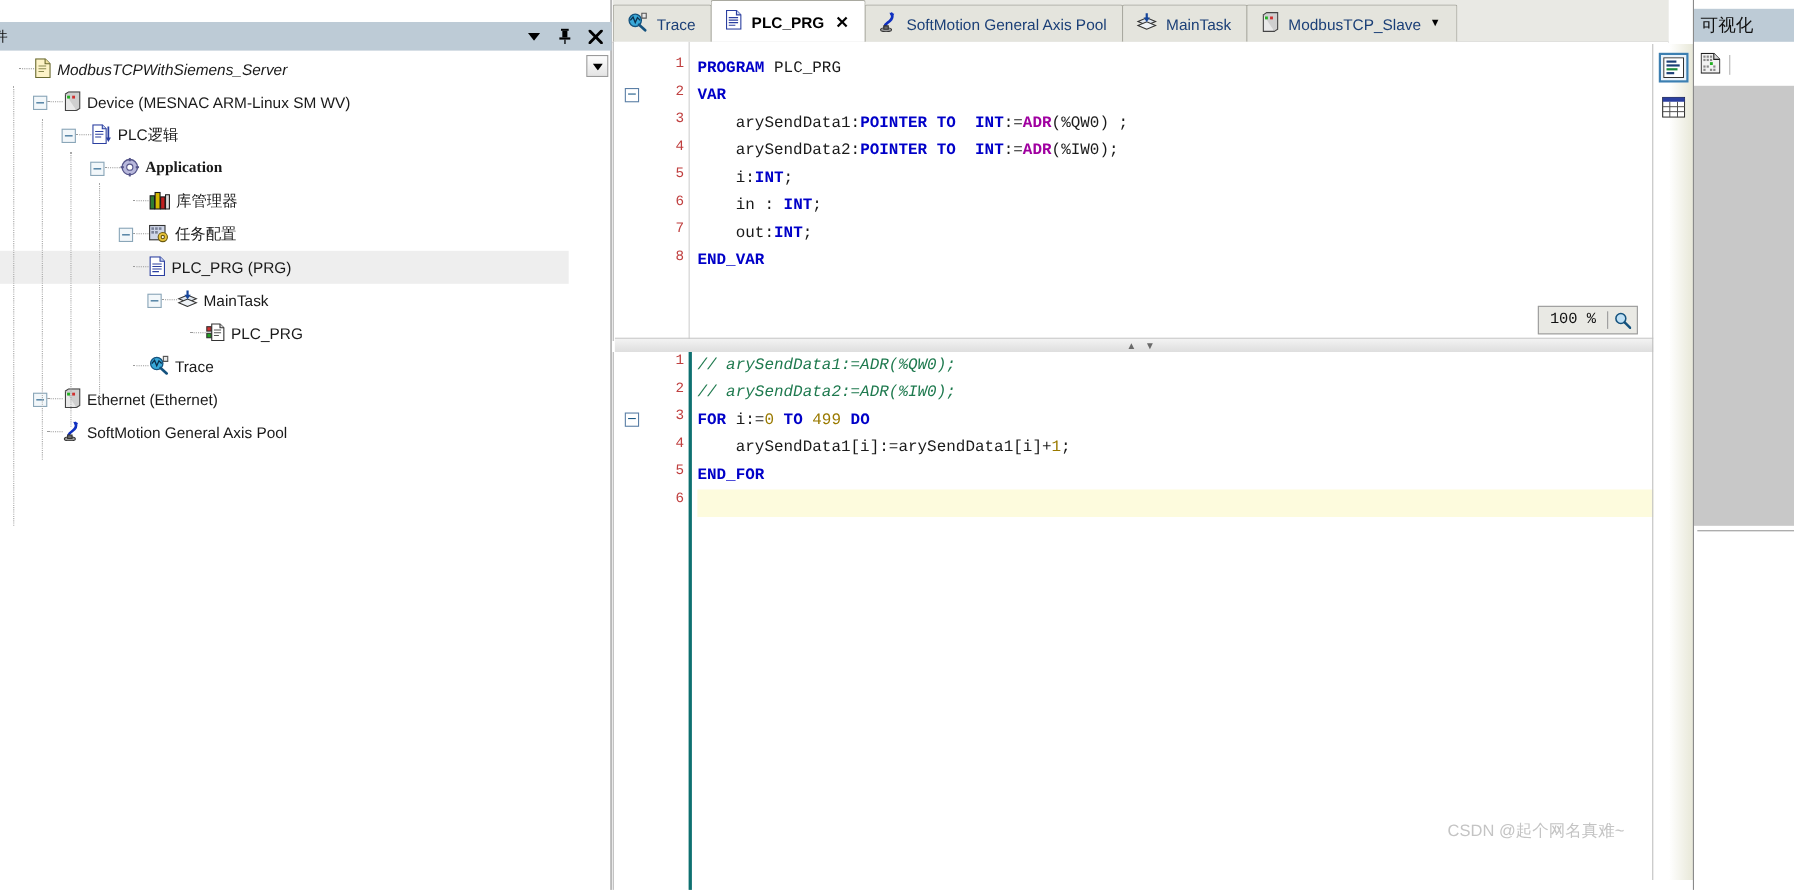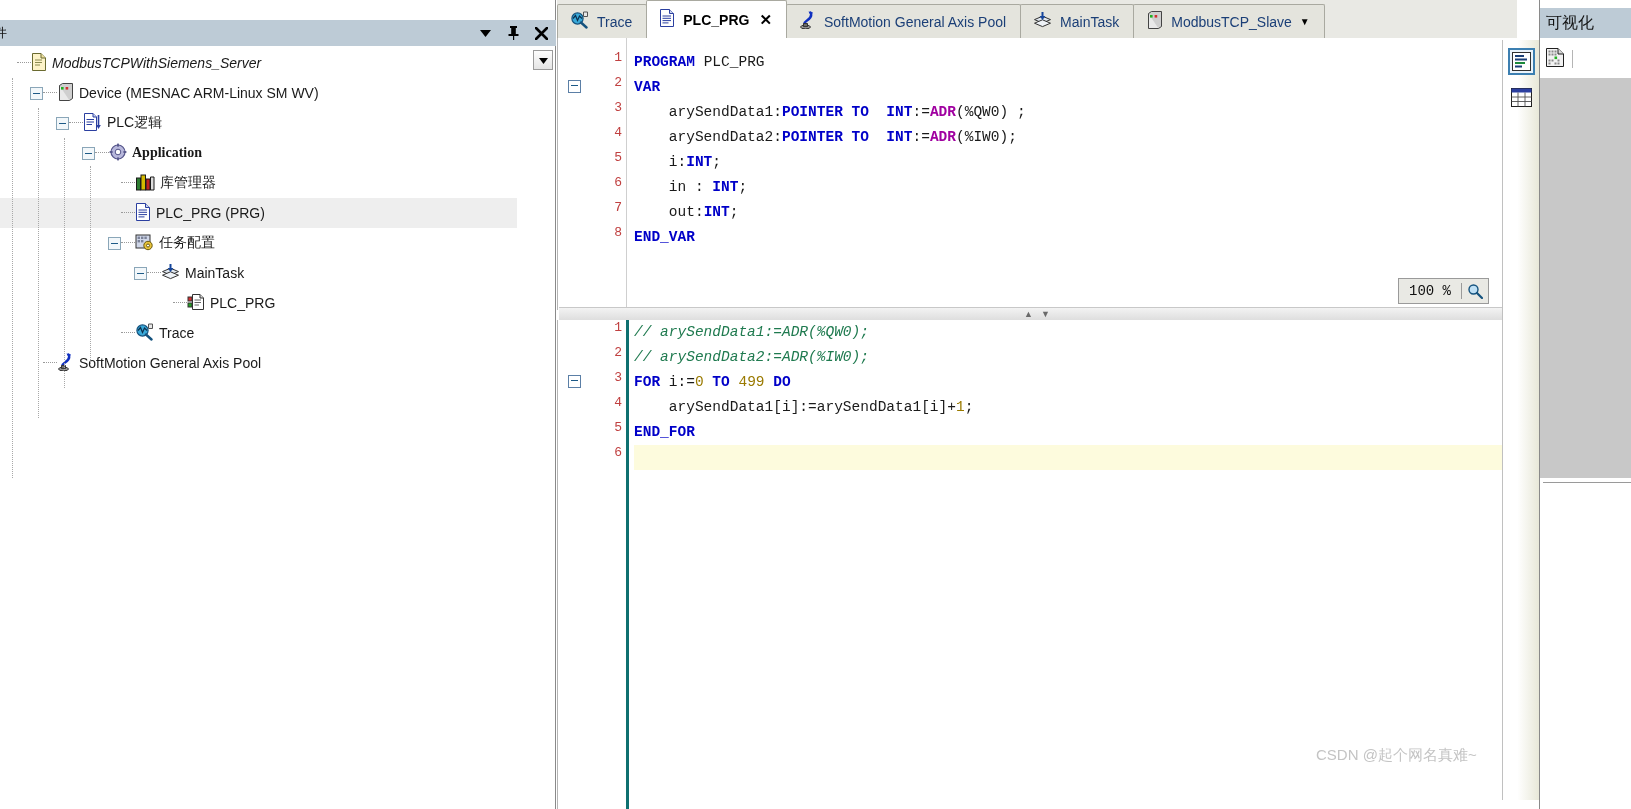--- a/index.html
+++ b/index.html
@@ -337,49 +337,49 @@
           <span class="spacer" style="width: 13px;"></span>
           <span class="dots"></span>
           <span class="ico"><svg width="20" height="18" viewBox="0 0 20 18">
         <rect x="1.5" y="5" width="4" height="12" fill="#2e7d32" stroke="#1a1a1a"></rect>
         <rect x="6" y="2" width="4.5" height="15" fill="#d4b800" stroke="#1a1a1a"></rect>
         <rect x="11" y="6" width="4" height="11" fill="#c02020" stroke="#1a1a1a"></rect>
         <path d="M15.5 4 L19 4 L19 17 L15.5 17 Z" fill="#dedede" stroke="#1a1a1a"></path>
             </svg></span>
           <span class="tree-label">库管理器</span>
         </div>
-        <div class="tree-row selected">
-          <span class="spacer" style="width: 108px;"></span>
-          <span class="spacer" style="width: 13px;"></span>
-          <span class="dots"></span>
-          <span class="ico"><svg width="16" height="18" viewBox="0 0 16 18">
-        <path d="M1.5 0.5 H10.5 L14.5 4.5 V17.5 H1.5 Z" fill="#ffffff" stroke="#2b3fa0"></path>
-        <path d="M10.5 0.5 V4.5 H14.5" fill="#c9d4f0" stroke="#2b3fa0"></path>
-        <path d="M3.5 7 H12 M3.5 9.3 H12 M3.5 11.6 H12 M3.5 13.9 H9.5" stroke="#2b3fa0" stroke-width="1"></path>
-            </svg></span>
-          <span class="tree-label">PLC_PRG (PRG)</span>
-        </div>
         <div class="tree-row">
           <span class="spacer" style="width: 108px;"></span>
           <span class="expander"></span>
           <span class="dots"></span>
           <span class="ico"><svg width="19" height="18" viewBox="0 0 19 18">
         <rect x="1" y="2" width="14" height="13" fill="#cfd6e8" stroke="#333"></rect>
         <g fill="#7a8299">
           <rect x="2.6" y="3.6" width="2.4" height="2.4"></rect>
                 <rect x="6" y="3.6" width="2.4" height="2.4"></rect>
                 <rect x="9.4" y="3.6" width="2.4" height="2.4"></rect>
           <rect x="2.6" y="7" width="2.4" height="2.4"></rect>
                 <rect x="6" y="7" width="2.4" height="2.4"></rect>
         </g>
         <circle cx="13" cy="12.5" r="4.2" fill="#e8c33a" stroke="#6a5a10"></circle>
         <circle cx="13" cy="12.5" r="1.5" fill="#fff" stroke="#6a5a10"></circle>
             </svg></span>
           <span class="tree-label">任务配置</span>
         </div>
+        <div class="tree-row selected">
+          <span class="spacer" style="width: 108px;"></span>
+          <span class="spacer" style="width: 13px;"></span>
+          <span class="dots"></span>
+          <span class="ico"><svg width="16" height="18" viewBox="0 0 16 18">
+        <path d="M1.5 0.5 H10.5 L14.5 4.5 V17.5 H1.5 Z" fill="#ffffff" stroke="#2b3fa0"></path>
+        <path d="M10.5 0.5 V4.5 H14.5" fill="#c9d4f0" stroke="#2b3fa0"></path>
+        <path d="M3.5 7 H12 M3.5 9.3 H12 M3.5 11.6 H12 M3.5 13.9 H9.5" stroke="#2b3fa0" stroke-width="1"></path>
+            </svg></span>
+          <span class="tree-label">PLC_PRG (PRG)</span>
+        </div>
         <div class="tree-row">
           <span class="spacer" style="width: 134px;"></span>
           <span class="expander"></span>
           <span class="dots"></span>
           <span class="ico"><svg width="19" height="18" viewBox="0 0 19 18">
         <path d="M9.5 12 L1.5 8.6 L9.5 5.2 L17.5 8.6 Z" fill="#dfe6ee" stroke="#333"></path>
         <path d="M9.5 15.6 L1.5 12.2 L9.5 8.8 L17.5 12.2 Z" fill="#eef2f6" stroke="#333"></path>
         <path d="M9.5 1 V7" stroke="#15459b" stroke-width="2"></path>
         <path d="M6.6 5 L9.5 9 L12.4 5 Z" fill="#15459b"></path>
             </svg></span>
@@ -402,20 +402,32 @@
           <span class="spacer" style="width: 108px;"></span>
           <span class="spacer" style="width: 13px;"></span>
           <span class="dots"></span>
           <span class="ico"><svg width="19" height="18" viewBox="0 0 19 18">
         <circle cx="7.5" cy="7.5" r="5.6" fill="#38a8d8" stroke="#14527e" stroke-width="1.2"></circle>
         <path d="M3 7.5 L5.5 4.5 L7.5 9.5 L9.5 5 L12 7.5" stroke="#0b2f4d" stroke-width="1.2" fill="none"></path>
         <path d="M11 11.5 L16.5 16.5" stroke="#14527e" stroke-width="2.4" stroke-linecap="round"></path>
         <path d="M13.5 1 H17.5 V5.5 H13.5 Z" fill="#e8e8e8" stroke="#555"></path>
             </svg></span>
           <span class="tree-label">Trace</span>
+        </div>
+        <div class="tree-row">
+          <span class="spacer" style="width: 30px;"></span>
+          <span class="expander"></span>
+          <span class="dots"></span>
+          <span class="ico"><svg width="17" height="18" viewBox="0 0 17 18">
+        <path d="M2.5 2.5 H12.5 V17.5 H2.5 Z" fill="#e9e9e9" stroke="#444"></path>
+        <path d="M2.5 2.5 L5.5 0.5 H15.5 V15.5 L12.5 17.5" fill="#cfcfcf" stroke="#444"></path>
+        <rect x="4" y="4" width="2.6" height="2.6" fill="#22b022"></rect>
+        <rect x="8.6" y="4" width="2.6" height="2.6" fill="#d03030"></rect>
+            </svg></span>
+          <span class="tree-label">Ethernet (Ethernet)</span>
         </div>
         <div class="tree-row">
           <span class="spacer" style="width: 30px;"></span>
           <span class="spacer" style="width: 13px;"></span>
           <span class="dots"></span>
           <span class="ico"><svg width="17" height="18" viewBox="0 0 17 18">
         <path d="M11.5 1.5 C13.5 5 11 7.5 8 9.5 C5 11.5 5 13 5.8 14.5" stroke="#1030c0" stroke-width="2.4" fill="none" stroke-linecap="round"></path>
         <path d="M9.5 0.5 L14 1.5 L12 5 Z" fill="#1030c0"></path>
         <ellipse cx="6.5" cy="16" rx="5" ry="1.8" fill="#9a9a9a" stroke="#333"></ellipse>
         <path d="M4.5 12.5 H8.5 V15.6 H4.5 Z" fill="#6a6a6a" stroke="#333"></path>

